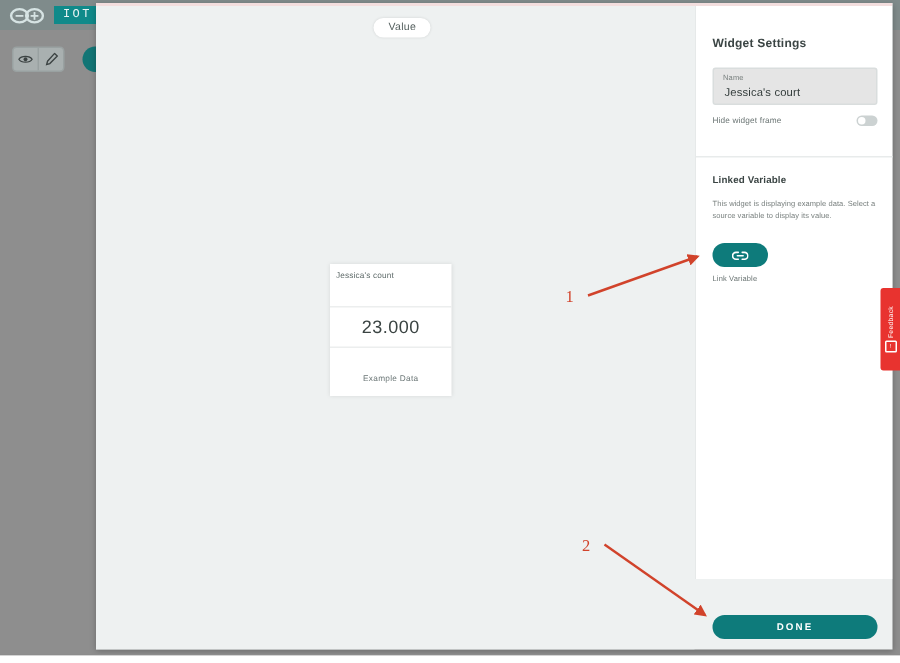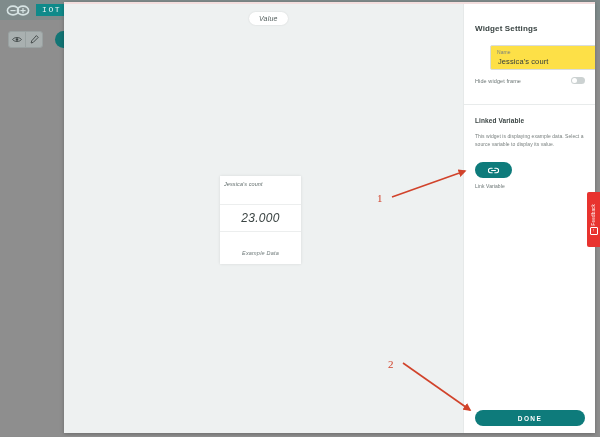--- a/index.html
+++ b/index.html
@@ -109,21 +109,20 @@
     width: 531px; height: 2px;
     background: #f3dede;
   }
 
   
   .canvas {
     position: absolute;
     left: 0; top: 2px;
     width: 399px; height: 429px;
     background: #eef1f1;
-    font-style: italic;
   }
 
   .value-pill {
     position: absolute;
     left: 185px; top: 8px;
     padding: 3px 10px;
     background: #ffffff;
     border-radius: 9px;
     font-size: 7px;
     color: #55605f;
@@ -168,42 +167,42 @@
     padding-bottom: 8px;
     font-size: 5.5px;
     color: #6c7777;
     letter-spacing: .2px;
   }
 
   
   .settings-panel {
     position: absolute;
     right: 0; top: 2px;
-    width: 132px; height: 429px;
+    width: 132px; height: 382px;
     background: #ffffff;
     border-left: 1px solid #e6e9e9;
     box-sizing: border-box;
   }
   .panel-title {
     position: absolute;
     left: 11px; top: 20px;
     font-size: 8px;
     font-weight: bold;
     color: #3b4544;
     letter-spacing: .15px;
   }
 
   .field-box {
     position: absolute;
-    left: 26px; top: 41px;
+    left: 11px; top: 41px;
     width: 110px; height: 25px;
     border: 1px solid #d9dddd;
     border-radius: 2px;
     box-sizing: border-box;
-    background: #fde047;
+    background: #e5e5e5;
   }
   .field-label {
     position: absolute;
     left: 6px; top: 3px;
     font-size: 5px;
     color: #79807f;
     letter-spacing: .1px;
   }
   .field-value {
     position: absolute;

